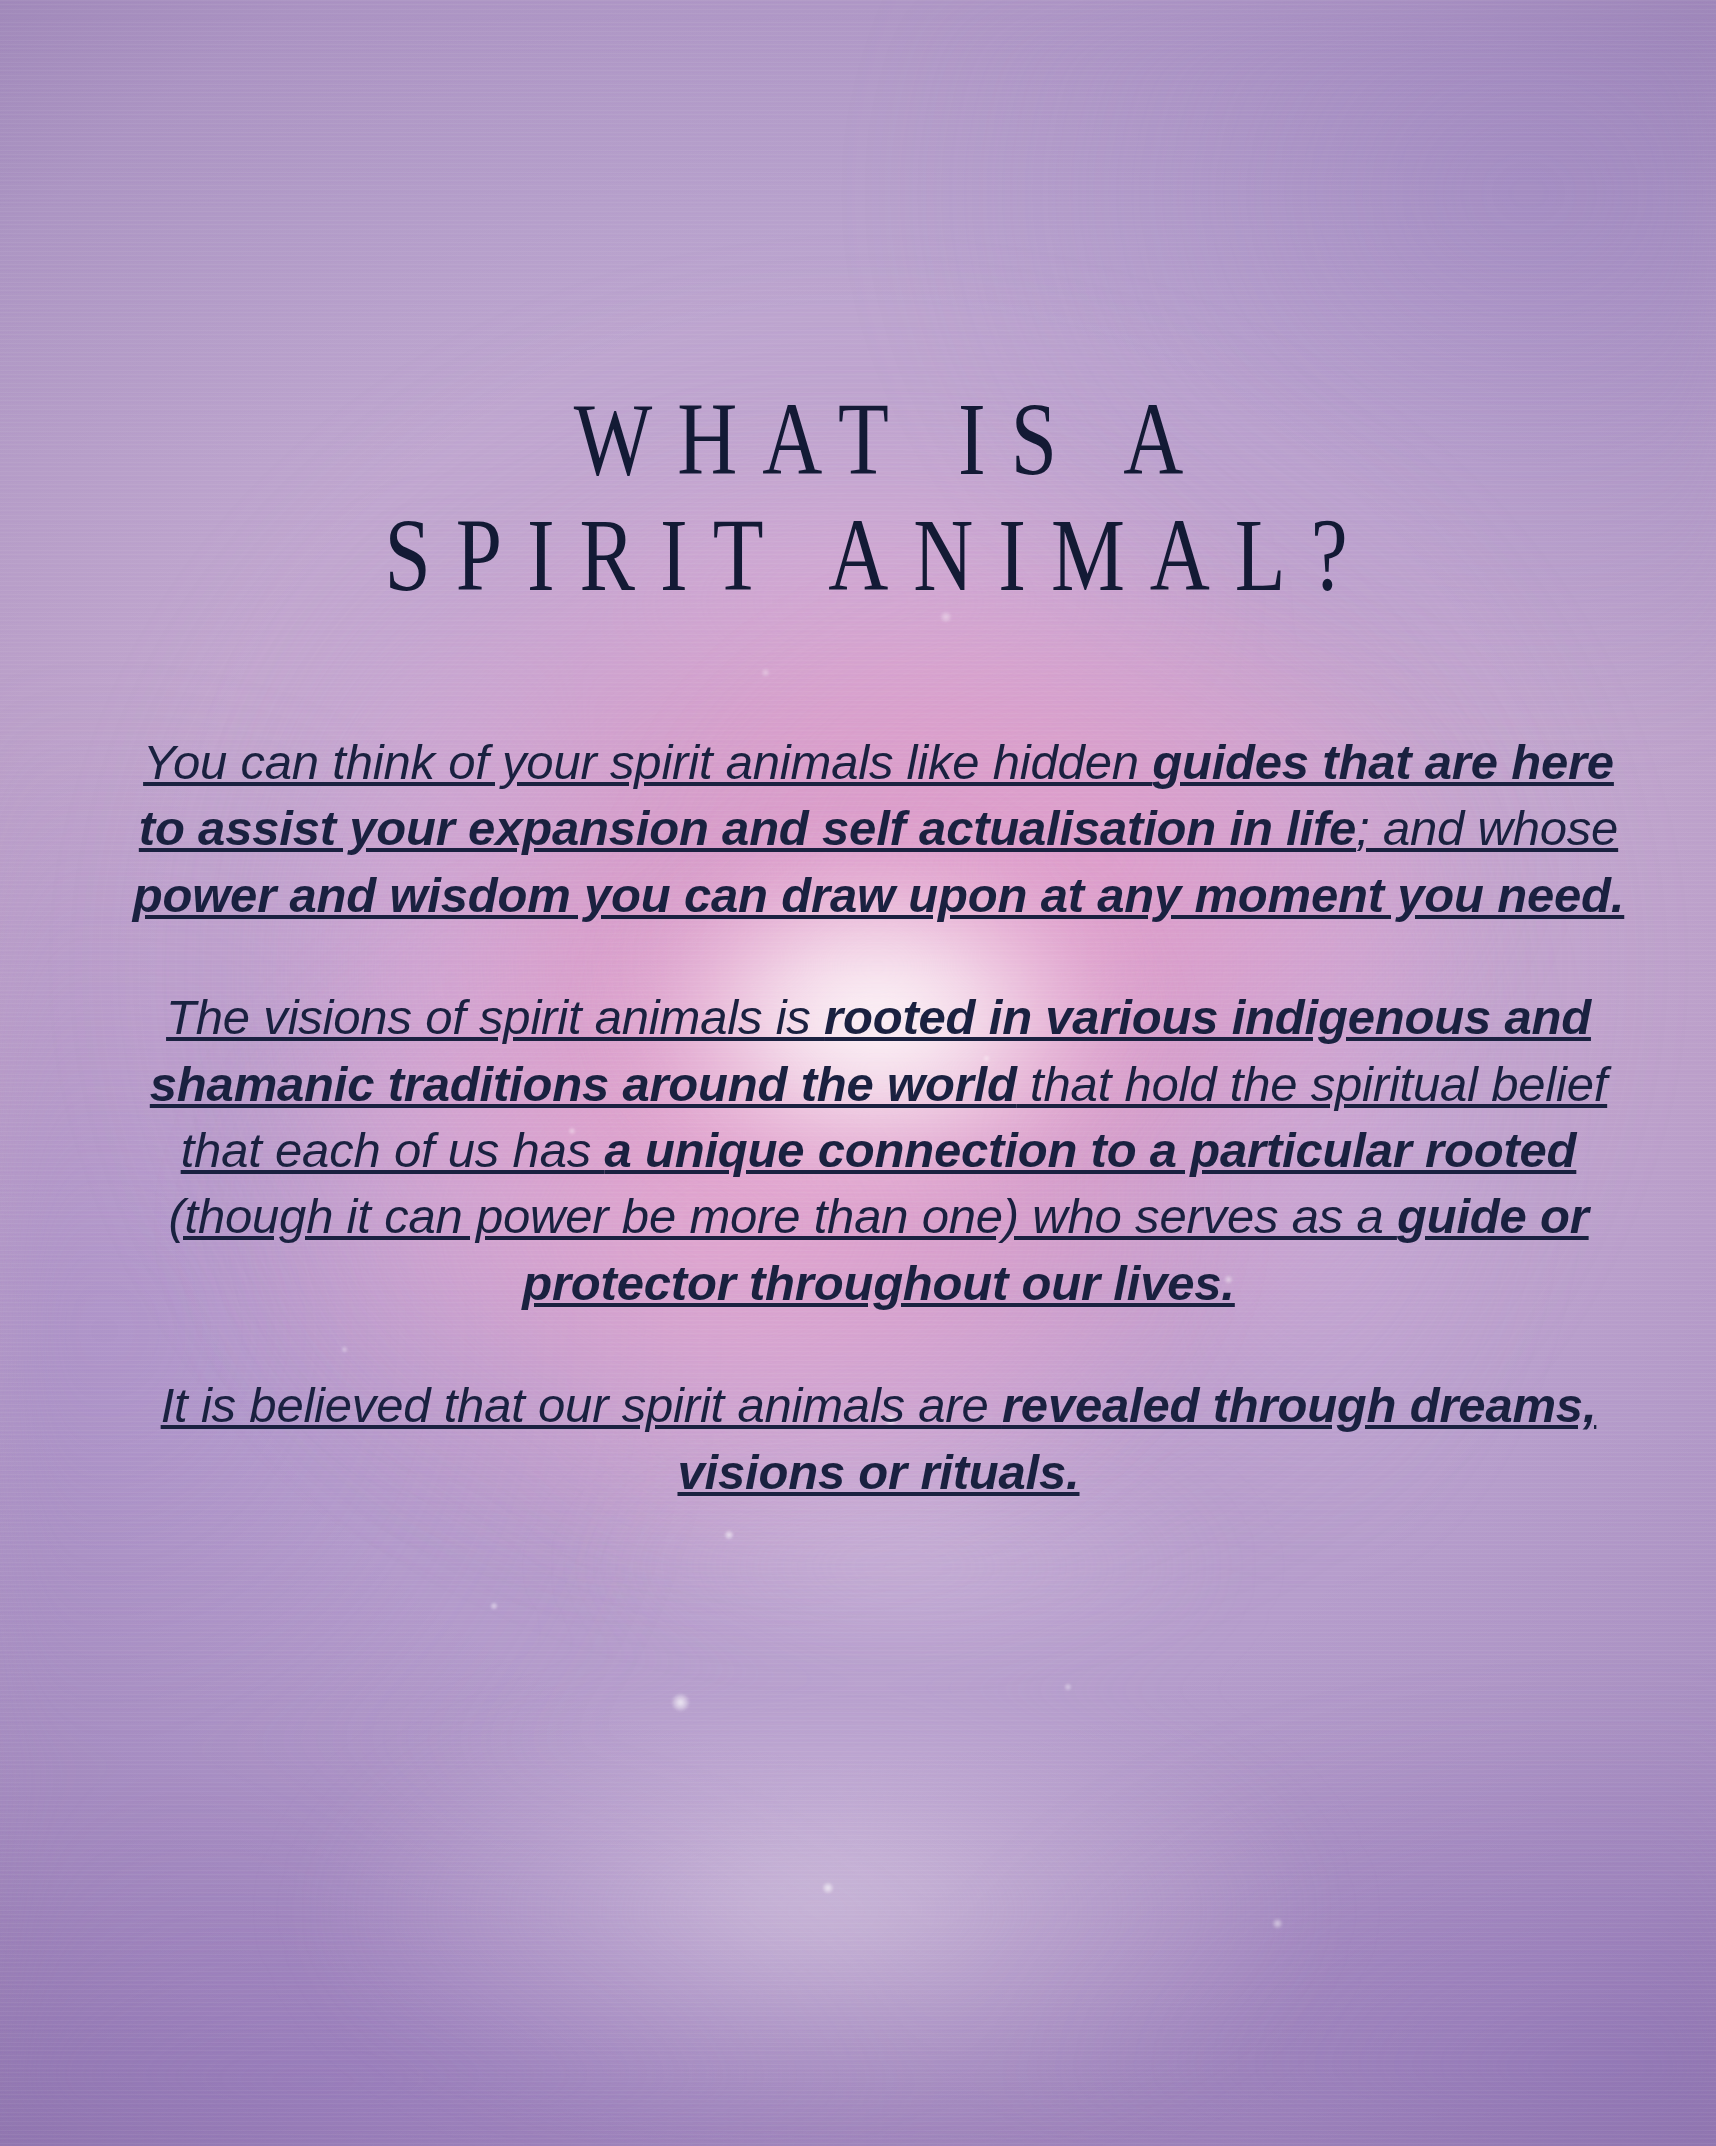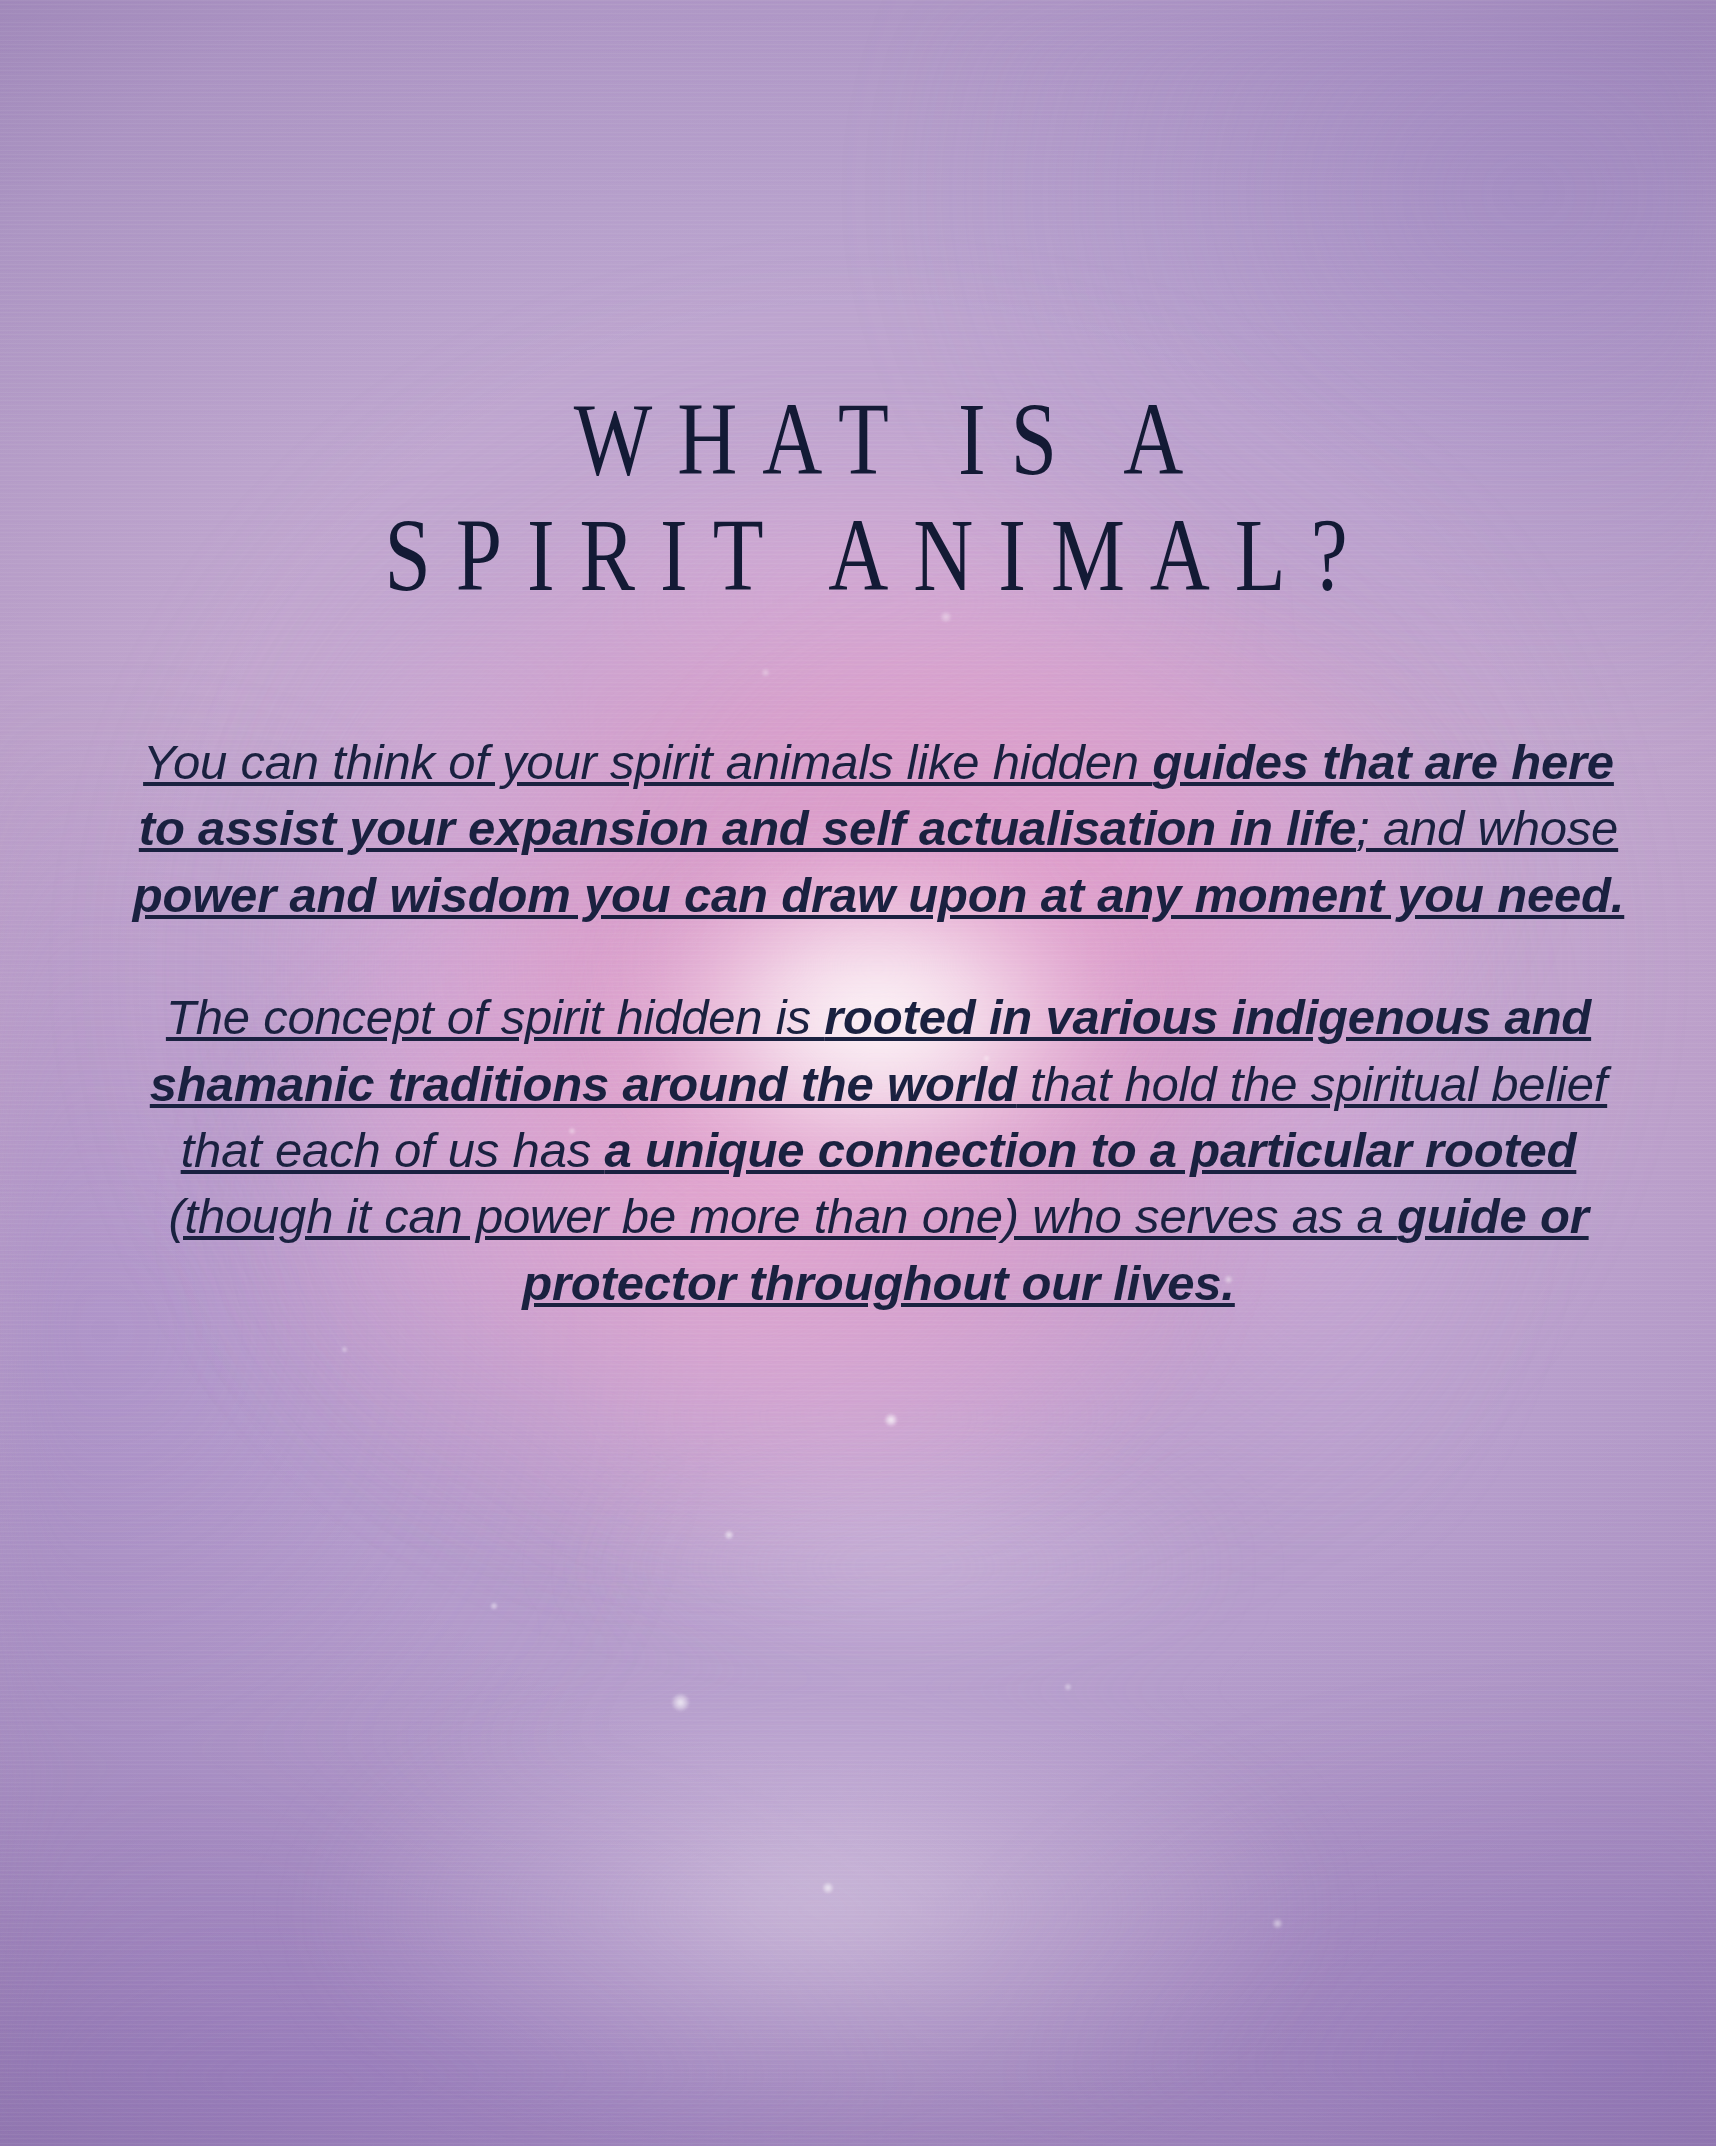--- a/index.html
+++ b/index.html
@@ -236,18 +236,19 @@
     </div>
   <div class="bg-layer bg-lines"></div>
 
   <div class="content">
 
     <h1 class="title">WHAT IS A
 SPIRIT ANIMAL?</h1>
 
     <div class="body-block">
       <p class="para"><span>You can think of your spirit animals like hidden </span><b>guides that are here to assist your expansion and self actualisation in life</b><span>; and whose </span><b>power and wisdom you can draw upon at any moment you need.</b></p>
-      <p class="para"><span>The concept of spirit hidden is </span><b>rooted in various indigenous and shamanic traditions around the world</b><span> that hold the spiritual belief that each of us has </span><b>a unique connection to a particular rooted</b><span> (though it can power be more than one) who serves as a </span><b>guide or protector throughout our lives.</b></p>
+      <p class="para"><span>The visions of spirit animals is </span><b>rooted in various indigenous and shamanic traditions around the world</b><span> that hold the spiritual belief that each of us has </span><b>a unique connection to a particular rooted</b><span> (though it can power be more than one) who serves as a </span><b>guide or protector throughout our lives.</b></p>
+      <p class="para"><span>It is believed that our spirit animals are </span><b>revealed through dreams, visions or rituals.</b></p>
     </div>
 
   </div>
 </div>
 
 
 </body></html>

